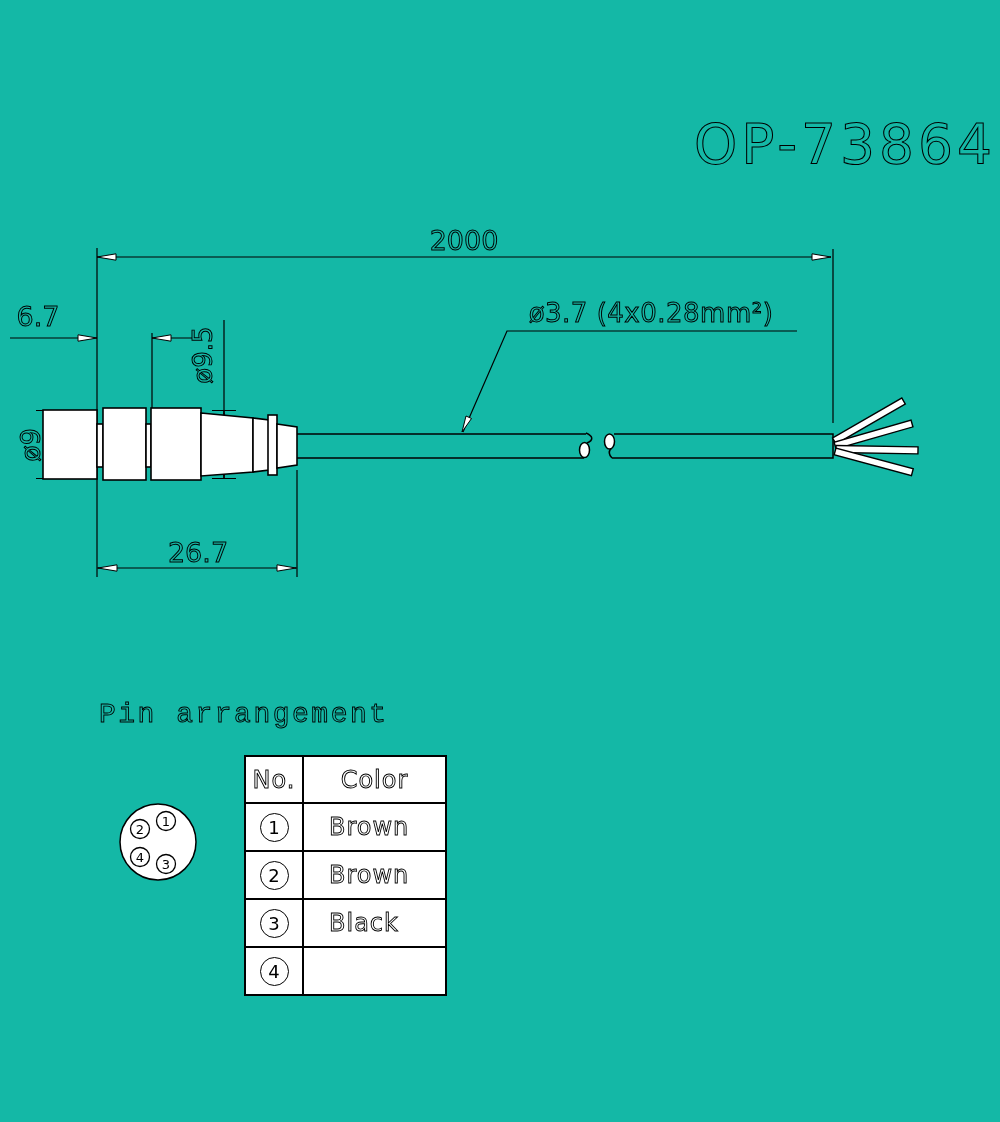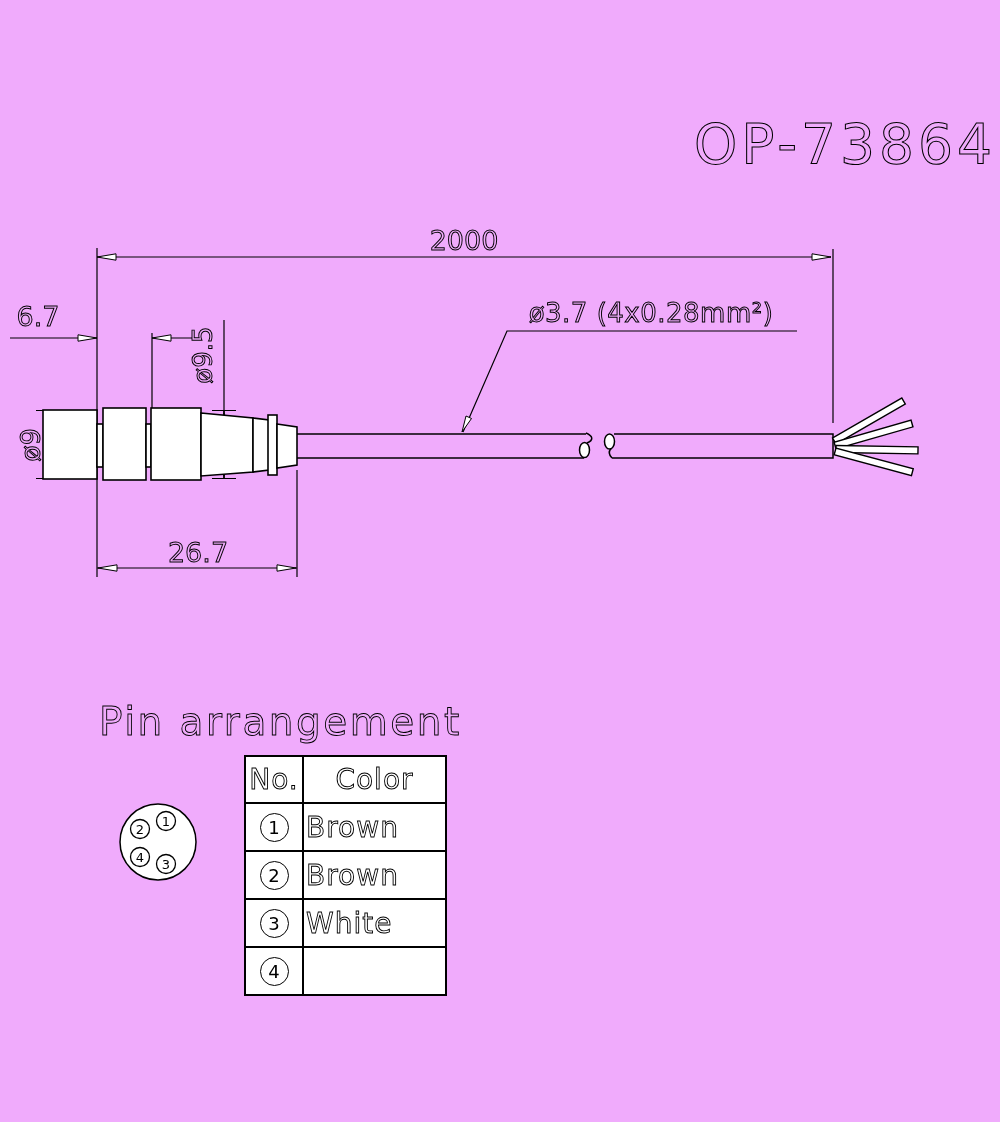--- a/index.html
+++ b/index.html
@@ -1,49 +1,49 @@
 <!DOCTYPE html>
 <html><head>
 <meta charset="utf-8">
 <style>
   html,body{margin:0;padding:0;background:#fff;}
   .canvas{
     position:relative;
     width:1000px;height:1122px;
-    background:#f0abfc;
+    background:#14b8a6;
     font-family:"DejaVu Sans",sans-serif;
     overflow:hidden;
   }
   .drawing-svg{position:absolute;left:0;top:0;}
   
   .cad{color:#000;}
   @supports (-webkit-text-stroke: 1px #000){
     .cad{-webkit-text-stroke:0.9px #000;color:rgba(0,0,0,0);}
     .cad-lg{-webkit-text-stroke:1.05px #000;}
   }
   .part-number{
     position:absolute;left:694px;top:116px;width:300px;
     font-size:55px;line-height:1.05;letter-spacing:4px;white-space:nowrap;
   }
   .pin-heading{
     position:absolute;left:99px;top:699px;
-    font-size:39px;letter-spacing:2.5px;white-space:nowrap;
+    font-size:28px;letter-spacing:2.5px;white-space:nowrap;font-family:Liberation Mono, monospace;
   }
   
   .pin-table{
     position:absolute;left:244px;top:755px;width:199px;
     border:2px solid #000;background:#fff;
   }
   .pin-table .tr{display:flex;border-top:2px solid #000;height:46px;}
   .pin-table .tr.head{border-top:none;height:45px;}
   .pin-table .td{display:flex;align-items:center;}
   .pin-table .col-no{width:56px;border-right:2px solid #000;justify-content:center;}
   .pin-table .col-color{flex:1;justify-content:center;}
-  .pin-table .tr:not(.head) .col-color{justify-content:flex-start;padding-left:2px;}
-  .pin-table .txt{font-size:28px;letter-spacing:1px;}
+  .pin-table .tr:not(.head) .col-color{justify-content:flex-start;padding-left:25px;}
+  .pin-table .txt{font-size:24px;letter-spacing:1px;}
   .pin-badge{
     width:27px;height:27px;border:1.6px solid #000;border-radius:50%;
     display:flex;align-items:center;justify-content:center;
     font-size:18px;color:#000;background:#fff;
   }
 </style>
 </head>
 <body>
 
 <div class="canvas">
@@ -158,21 +158,21 @@
           </span>
       </div>
       <div class="td col-color txt cad">Brown</div>
     </div>
     <div class="tr">
       <div class="td col-no">
         <span class="pin-badge">
             <span>3</span>
           </span>
       </div>
-      <div class="td col-color txt cad">White</div>
+      <div class="td col-color txt cad">Black</div>
     </div>
     <div class="tr">
       <div class="td col-no">
         <span class="pin-badge">
             <span>4</span>
           </span>
       </div>
     </div>
   </div>
 

